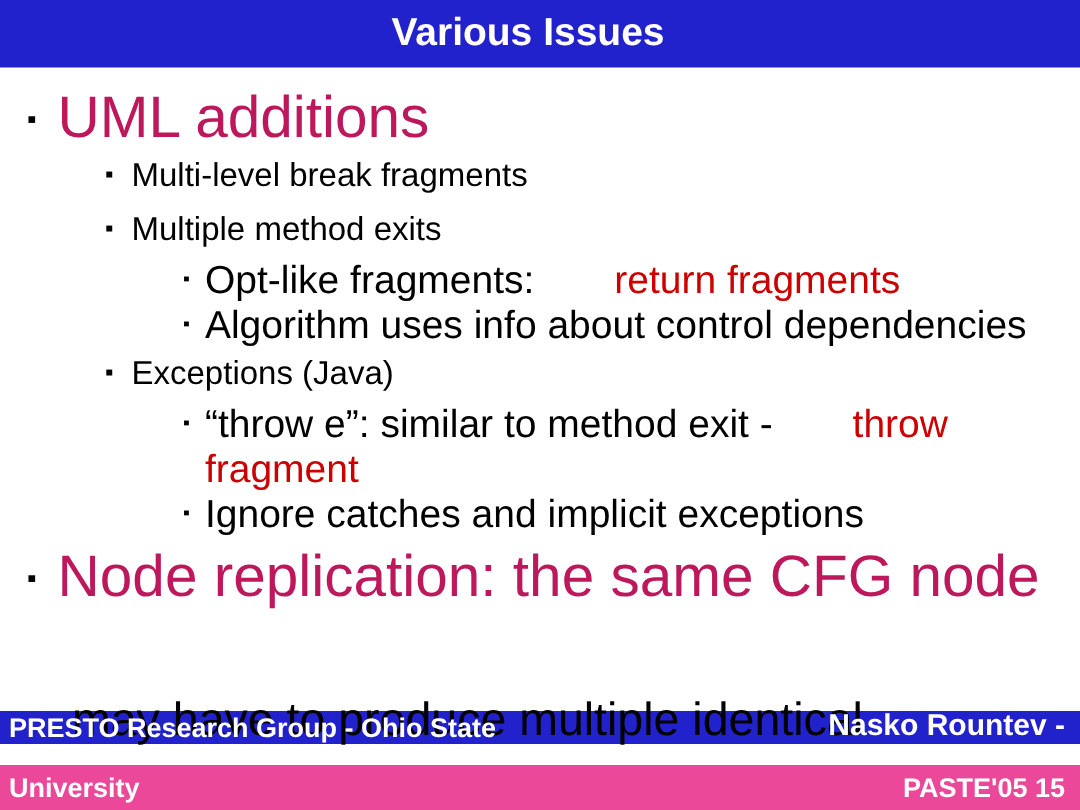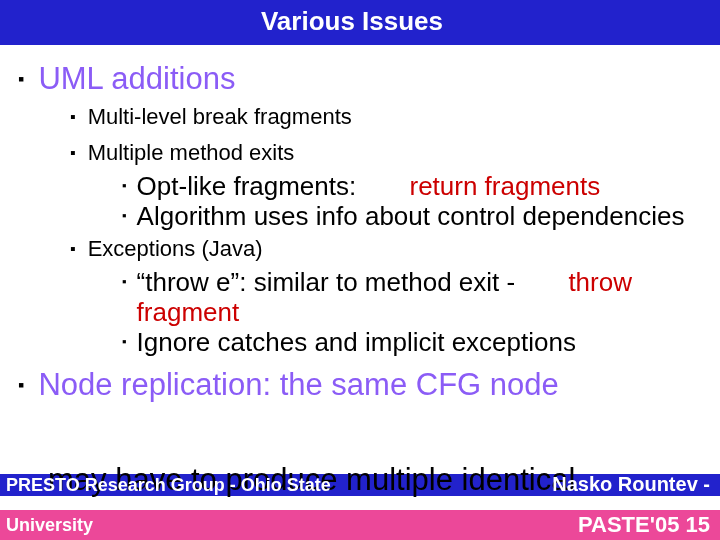--- a/index.html
+++ b/index.html
@@ -3,34 +3,34 @@
 <meta charset="utf-8">
 <style>
   * { margin: 0; padding: 0; box-sizing: border-box; }
   html, body { width: 720px; height: 540px; font-family: Arial, Helvetica, sans-serif; background: #fff; overflow: hidden; }
   .slide { width: 720px; height: 540px; position: relative; }
   .title-bar { background: #2222cc; color: #fff; font-weight: bold; text-align: center; font-size: 26px; padding: 6px 16px 8px 0; }
   .content { padding: 10px 18px 0 18px; }
   .lvl1 { margin: 6px 0 0 0; }
   .lvl1-item { display: flex; align-items: flex-start; margin-bottom: 2px; }
   .lvl1-bullet { font-size: 18px; line-height: 36px; margin-right: 14px; color: #000; }
-  .lvl1-text { font-size: 31px; line-height: 36px; color: #8b5cf6; }
+  .lvl1-text { font-size: 39px; line-height: 36px; color: #be185d; }
   .lvl2 { margin-left: 52px; }
   .lvl2-item { display: flex; align-items: flex-start; margin-bottom: 0; }
   .lvl2-bullet { font-size: 16px; line-height: 36px; margin-right: 12px; color: #000; }
   .lvl2-text { font-size: 22px; line-height: 36px; color: #000; }
   .lvl3 { margin-left: 104px; }
   .lvl3-item { display: flex; align-items: flex-start; margin-bottom: 0; }
   .lvl3-bullet { font-size: 13px; line-height: 30px; margin-right: 10px; color: #000; }
   .lvl3-text { font-size: 26px; line-height: 30px; color: #000; }
   .red { color: #cc0000; margin-left: 46px; }
   .footer { position: absolute; bottom: 0; left: 0; width: 720px; background: #ec4899; color: #fff; font-weight: bold; display: flex; justify-content: space-between; align-items: flex-start; padding: 4px 10px 4px 6px; font-size: 18px; }
   .footer-left { line-height: 22px; }
   .footer-right { text-align: right; line-height: 22px; }
-  .pagenum { font-size: 22px; }
+  .pagenum { font-size: 18px; }
   
   .overlay-row { position: absolute; left: 0; bottom: 44px; width: 720px; height: 34px; }
   .overlay-footer-strip { position: absolute; left: 0; bottom: 0; width: 720px; height: 22px; background: #2222cc; }
   .overlay-text-layer { position: absolute; left: 0; bottom: -2px; width: 572px; display: flex; align-items: flex-end; }
   .overlay-body { color: #000; font-size: 31px; line-height: 36px; margin-left: 48px; white-space: nowrap; }
   .overlay-right { position: absolute; right: 10px; bottom: 0; color: #fff; font-weight: bold; font-size: 20px; }
 </style>
 </head>
 <body>
 

